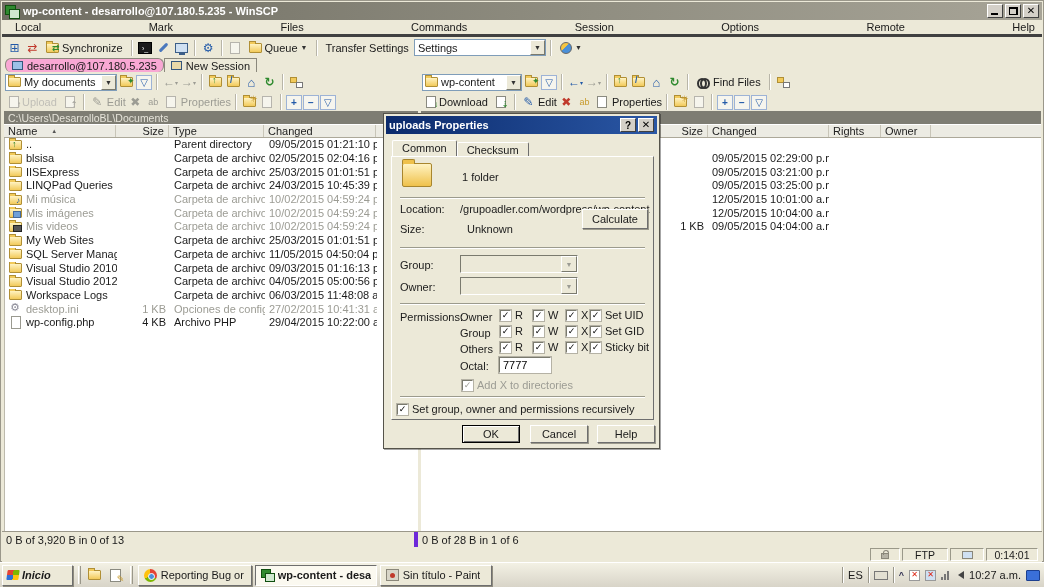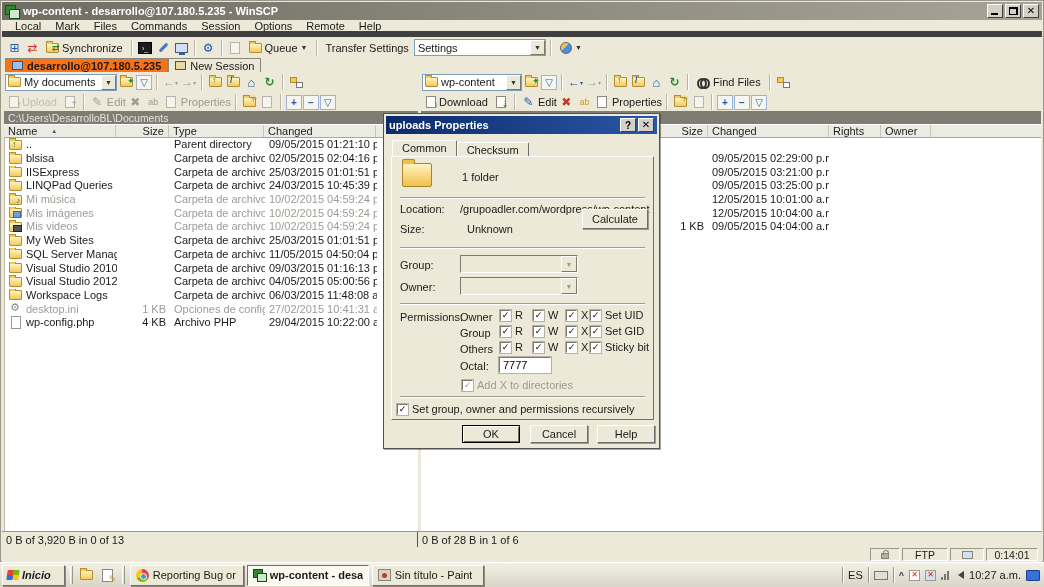--- a/index.html
+++ b/index.html
@@ -20,21 +20,21 @@
   .wbtns{display:flex;gap:2px;}
   .wbtn{width:16px;height:14px;background:#D4D0C8;border:1px solid;border-color:#fff #404040 #404040 #fff;
     display:flex;align-items:center;justify-content:center;font-size:9px;font-weight:bold;color:#000;position:relative;}
   .ic-min{position:absolute;left:3px;bottom:2px;width:7px;height:2px;background:#000;}
   .ic-res{position:relative;width:9px;height:8px;}
   .ic-res::before{content:"";position:absolute;right:0;top:0;width:6px;height:5px;border:1px solid #000;border-top-width:2px;}
   .ic-res::after{content:"";position:absolute;left:0;bottom:0;width:6px;height:5px;border:1px solid #000;border-top-width:2px;background:#D4D0C8;}
   .ic-x{font-size:10px;line-height:10px;}
 
   .menubar{position:absolute;left:1px;top:19px;right:1px;height:17px;background:#ECE9D8;
-    display:flex;align-items:center;padding-left:6px;border-bottom:6px solid #404040;}
+    display:flex;align-items:center;padding-left:6px;border-bottom:3px solid #404040;justify-content:space-between;}
   .menubar span{padding:1px 7px;}
 
   .toolbar1{position:absolute;left:1px;top:36px;right:1px;height:21px;display:flex;align-items:center;padding-left:4px;gap:1px;}
   .tsep{width:2px;height:16px;border-left:1px solid #b8b5a8;border-right:1px solid #fff;margin:0 3px;flex:none;}
   .tico{width:17px;height:16px;display:inline-flex;align-items:center;justify-content:center;
     font-size:12px;flex:none;position:relative;}
   .tbtn{display:inline-flex;align-items:center;gap:3px;padding:1px 4px;height:18px;}
   .blue{color:#2159a8}.green{color:#2f8a2f}.red{color:#c0392b}.gray{color:#9c9c94}.gold{color:#c89a2a}
   .combo{display:inline-flex;align-items:center;background:#fff;border:1px solid #7F9DB9;height:17px;}
   .combo .ctext{padding:0 3px;white-space:nowrap;flex:1;}
@@ -59,21 +59,21 @@
   .binoc::before,.binoc::after{content:"";position:absolute;top:0;width:6px;height:7px;border:2px solid #333;border-radius:50%;}
   .binoc::before{left:0}.binoc::after{right:0}
   .treeico{width:13px;height:11px;position:relative;}
   .treeico::before{content:"";position:absolute;left:0;top:0;width:5px;height:4px;background:#F2CA5A;border:1px solid #B08F35;}
   .treeico::after{content:"";position:absolute;right:0;bottom:0;width:5px;height:4px;background:#fff;border:1px solid #777;}
 
   
   .tabrow{position:absolute;left:1px;top:57px;right:1px;height:14px;display:flex;align-items:flex-end;padding-left:3px;}
   .stab{display:inline-flex;align-items:center;gap:4px;height:14px;padding:0 6px;
     border:1px solid #8a887c;border-bottom:none;background:#ECE9D8;white-space:nowrap;}
-  .stab.active{background:#f97316;font-weight:bold;}
+  .stab.active{background:#f9a8d4;font-weight:normal;border-radius:6px;}
   .scrico{width:11px;height:9px;background:#9cc1e8;border:1px solid #34567c;flex:none;}
 
   
   .ptool{position:absolute;left:1px;right:1px;height:20px;display:flex;align-items:center;}
   .ptool1{top:71px;}.ptool2{top:91px;}
   .pgrp-l{position:absolute;left:3px;top:0;height:20px;display:flex;align-items:center;gap:1px;}
   .pgrp-r{position:absolute;left:420px;top:0;height:20px;display:flex;align-items:center;gap:1px;}
 
   
   .pathbar{position:absolute;top:110px;height:13px;background:#7E7D73;color:#E6E4DA;
@@ -110,21 +110,21 @@
   .fi.folder-up::after{content:"↑";position:absolute;left:2px;top:-3px;color:#1F7A1F;font-size:9px;font-weight:bold;}
   .fi.folder-music::after{content:"♪";position:absolute;right:1px;top:-2px;font-size:8px;color:#2159a8;}
   .fi.folder-image::after{content:"";position:absolute;left:3px;top:2px;width:6px;height:5px;background:#6FA0D8;border:1px solid #44699B;}
   .fi.folder-video::after{content:"";position:absolute;left:3px;top:2px;width:7px;height:5px;background:#555;border:1px solid #222;}
   .fi.gear-file::after{content:"⚙";position:absolute;left:1px;top:-3px;font-size:11px;color:#8A8A96;}
   .fi.file-php::after{content:"";position:absolute;left:2px;top:-2px;width:8px;height:11px;background:#fff;border:1px solid #9a9a90;}
 
   
   .pstatus{position:absolute;left:1px;top:530px;right:1px;height:16px;background:#ECE9D8;
     border-top:1px solid #9a978a;display:flex;align-items:center;}
-  .pstat-l{width:416px;padding-left:4px;border-right:1px solid #6d28d9;height:100%;display:flex;align-items:center;}
+  .pstat-l{width:416px;padding-left:4px;border-right:4px solid #6d28d9;height:100%;display:flex;align-items:center;}
   .pstat-r{padding-left:4px;display:flex;align-items:center;height:100%;}
   .mstatus{position:absolute;left:1px;top:546px;right:1px;height:15px;background:#ECE9D8;
     display:flex;align-items:center;justify-content:flex-end;gap:2px;padding-right:4px;}
   .scell{height:13px;border:1px solid;border-color:#9a9889 #fff #fff #9a9889;
     display:flex;align-items:center;justify-content:center;font-size:10.5px;}
   .lock-ic{width:8px;height:6px;background:#b5b2a5;border:1px solid #8a877a;position:relative;margin-top:3px;}
   .lock-ic::before{content:"";position:absolute;left:1px;top:-4px;width:4px;height:4px;border:1px solid #8a877a;border-bottom:none;border-radius:3px 3px 0 0;}
   .rmon-ic{width:11px;height:8px;background:#cfe0f2;border:1px solid #8a877a;}
 
   
@@ -159,21 +159,21 @@
     border-color:#fff #6e6e6e #6e6e6e #fff;display:flex;align-items:center;justify-content:center;box-shadow:1px 1px 0 #9c9a8c;}
   .dbtn.default{border:1px solid #000;box-shadow:inset 1px 1px 0 #fff,inset -1px -1px 0 #6e6e6e;}
   .calcbtn{position:absolute;left:190px;top:52px;width:66px;height:20px;background:#ECE9D8;border:1px solid;
     border-color:#fff #6e6e6e #6e6e6e #fff;display:flex;align-items:center;justify-content:center;box-shadow:1px 1px 0 #9c9a8c;}
   .graytext{color:#9c9c94;}
 
   
   .taskbar{position:absolute;left:0;bottom:0;width:1044px;height:25px;
     background:linear-gradient(180deg,#F3F1E4,#D8D4C8);border-top:1px solid #fff;
     display:flex;align-items:center;padding:0 2px;gap:3px;}
-  .startbtn{height:21px;display:flex;align-items:center;gap:3px;padding:0 13px 0 4px;
+  .startbtn{height:21px;display:flex;align-items:center;gap:3px;padding:0 21px 0 4px;
     background:#ECE9D8;border:1px solid;border-color:#fff #6e6e6e #6e6e6e #fff;box-shadow:1px 1px 0 #8e8b7e;
     font-weight:bold;font-style:italic;}
   .flag{width:12px;height:10px;border-radius:1px;transform:skewX(-8deg);
     background:conic-gradient(#7DB700 0 90deg,#FFC20E 90deg 180deg,#2F6FD6 180deg 270deg,#E34234 270deg 360deg);}
   .grip{width:3px;height:18px;border-left:1px solid #fff;border-right:1px solid #9a978a;margin:0 2px;}
   .qlico{width:18px;height:18px;display:flex;align-items:center;justify-content:center;}
   .notepad-ic{width:11px;height:13px;background:#fff;border:1px solid #8a8a80;position:relative;}
   .notepad-ic::after{content:"✎";position:absolute;right:-4px;bottom:-3px;font-size:9px;color:#c89a2a;}
   .taskbtn{height:21px;display:flex;align-items:center;gap:4px;padding:0 5px;min-width:0;
     background:#ECE9D8;border:1px solid;border-color:#fff #6e6e6e #6e6e6e #fff;box-shadow:1px 1px 0 #8e8b7e;

